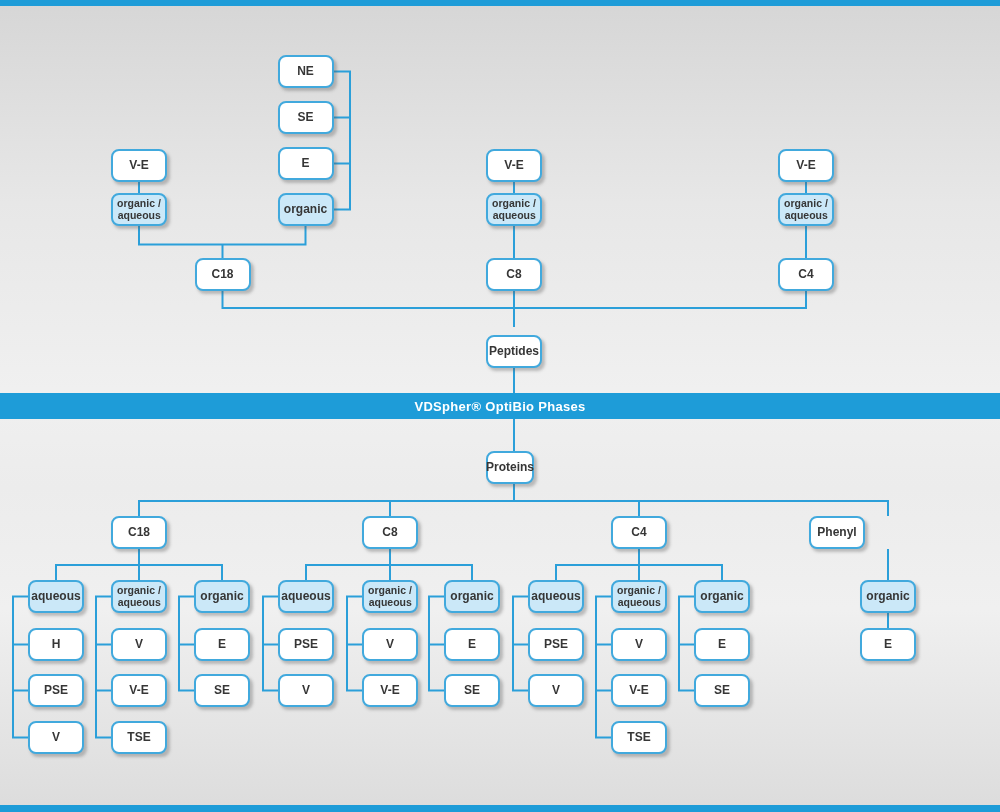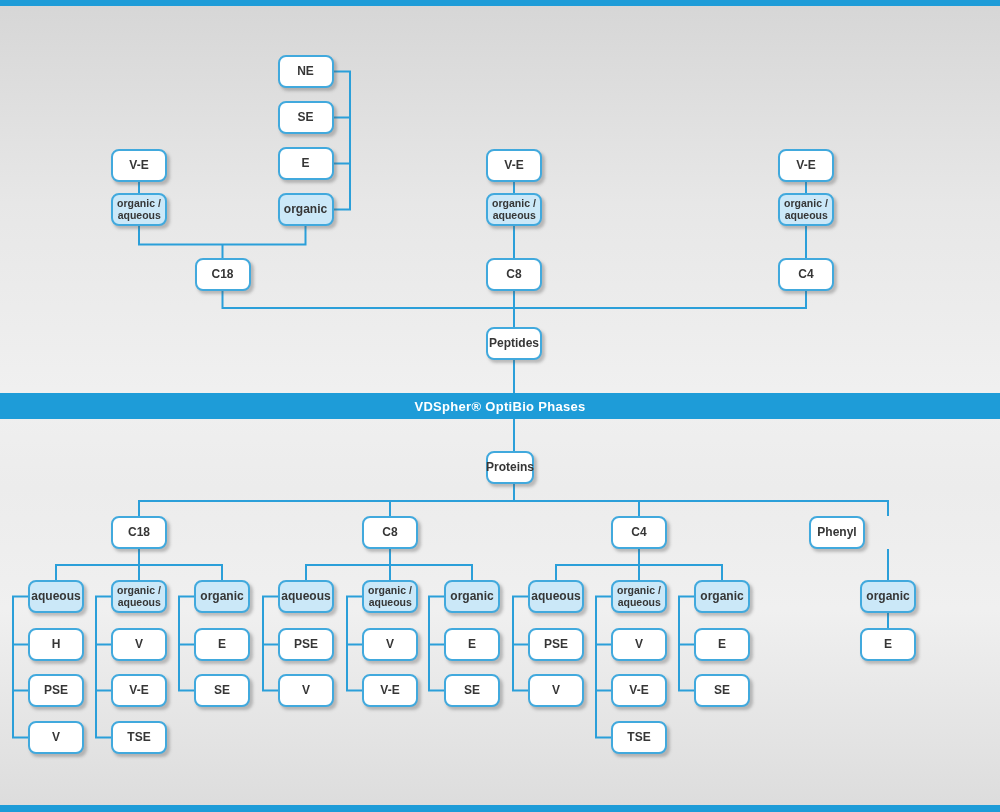--- a/index.html
+++ b/index.html
@@ -106,21 +106,21 @@
 aqueous</div>
       <div class="node" style="left: 194.5px; top: 258px; width: 56px; height: 33px;">C18</div>
       <div class="node" style="left: 486px; top: 149px; width: 56px; height: 33px;">V-E</div>
       <div class="node blue small" style="left: 486px; top: 193px; width: 56px; height: 33px;">organic /
 aqueous</div>
       <div class="node" style="left: 486px; top: 258px; width: 56px; height: 33px;">C8</div>
       <div class="node" style="left: 778px; top: 149px; width: 56px; height: 33px;">V-E</div>
       <div class="node blue small" style="left: 778px; top: 193px; width: 56px; height: 33px;">organic /
 aqueous</div>
       <div class="node" style="left: 778px; top: 258px; width: 56px; height: 33px;">C4</div>
-      <div class="node" style="left: 486px; top: 327px; width: 56px; height: 33px;">Peptides</div>
+      <div class="node" style="left: 486px; top: 335px; width: 56px; height: 33px;">Peptides</div>
       <div class="node" style="left: 486px; top: 451px; width: 48px; height: 33px;">Proteins</div>
       <div class="node" style="left: 111px; top: 516px; width: 56px; height: 33px;">C18</div>
       <div class="node" style="left: 362px; top: 516px; width: 56px; height: 33px;">C8</div>
       <div class="node" style="left: 611px; top: 516px; width: 56px; height: 33px;">C4</div>
       <div class="node" style="left: 809px; top: 516px; width: 56px; height: 33px;">Phenyl</div>
       <div class="node blue" style="left: 28px; top: 580px; width: 56px; height: 33px;">aqueous</div>
       <div class="node blue small" style="left: 111px; top: 580px; width: 56px; height: 33px;">organic /
 aqueous</div>
       <div class="node blue" style="left: 194px; top: 580px; width: 56px; height: 33px;">organic</div>
       <div class="node blue" style="left: 278px; top: 580px; width: 56px; height: 33px;">aqueous</div>

